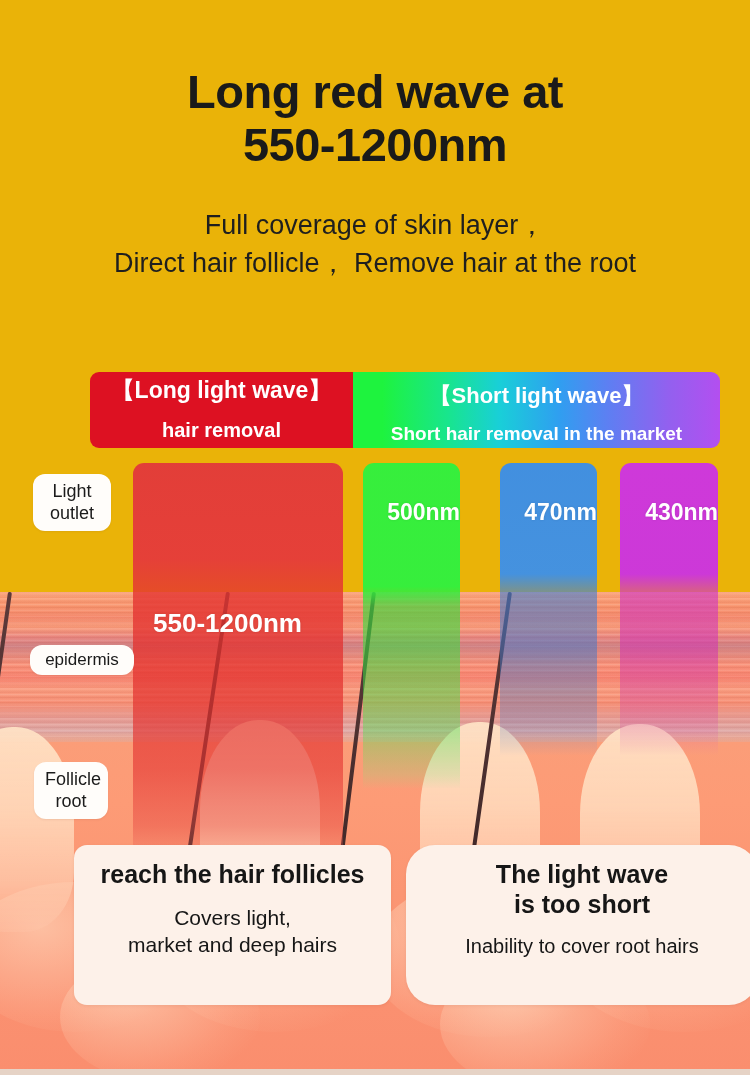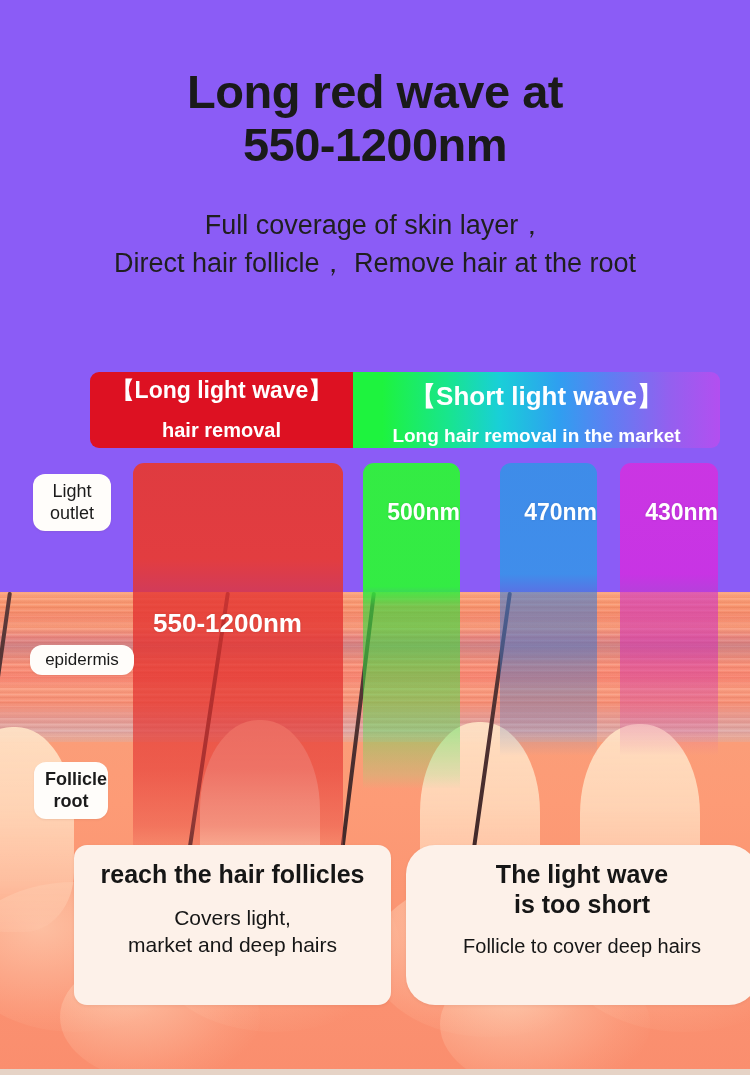--- a/index.html
+++ b/index.html
@@ -3,21 +3,21 @@
 <meta charset="utf-8">
 <style>
   * { margin:0; padding:0; box-sizing:border-box; }
   html,body { width:750px; height:1075px; }
   body {
     font-family: "Liberation Sans", sans-serif;
     background:#f5e2d7;
     overflow:hidden;
     position:relative;
   }
-  #stage { position:absolute; inset:0; width:750px; height:1075px; overflow:hidden; background:#8b5cf6; }
+  #stage { position:absolute; inset:0; width:750px; height:1075px; overflow:hidden; background:#eab308; }
 
   
   #header { position:absolute; left:0; top:0; width:750px; height:370px; }
   #title {
     position:absolute; left:0; top:66px; width:750px;
     text-align:center; color:#1a1a1a;
     font-size:47px; font-weight:bold; line-height:1.12;
     letter-spacing:-0.5px;
   }
   #subtitle {
@@ -41,21 +41,21 @@
   #banner-right {
     flex:1; height:100%;
     background:linear-gradient(to right,
        #1ef33e 0%, #1ef33e 8%, #18e58e 26%, #19cfd8 40%,
        #2f9ff0 56%, #5f7ef2 70%, #9360ef 86%, #b34ff0 100%);
     display:flex; flex-direction:column; align-items:center; justify-content:center;
     color:#fff;
   }
   .bn-l1 { font-size:23px; font-weight:bold; line-height:1.12; }
   .bn-l2 { font-size:20px; font-weight:bold; line-height:1.2; margin-top:14px; }
-  #banner-right .bn-l1 { font-size:26px;margin-top:10px; }
+  #banner-right .bn-l1 { font-size:22px;margin-top:10px; }
   #banner-right .bn-l2 { font-size:19px; }
 
   
   #skin { position:absolute; left:0; top:592px; width:750px; height:483px; overflow:hidden; }
 
   
   #epidermis {
     position:absolute; left:0; top:0; width:750px; height:158px;
     background:
       repeating-linear-gradient(to bottom,
@@ -147,21 +147,21 @@
 
   
   .tag {
     position:absolute; background:#fffdfa; color:#1b1b1b;
     border-radius:12px; text-align:center;
     font-size:18px; line-height:1.2; padding:7px 11px;
     box-shadow:0 1px 2px rgba(120,70,50,0.10);
   }
   #tag-outlet { left:33px; top:474px; width:78px; }
   #tag-epidermis { left:30px; top:645px; width:104px; font-size:17px; padding:5px 8px; }
-  #tag-follicle { left:34px; top:762px; width:74px;font-weight:bold; }
+  #tag-follicle { left:34px; top:762px; width:74px; }
 
   
   .card {
     position:absolute; background:#fdf1e9; border-radius:13px;
     text-align:center; color:#161616;
     box-shadow:0 1px 3px rgba(130,70,50,0.10);
     display:flex; flex-direction:column; align-items:center; justify-content:flex-start;
   }
   #card-left { left:74px; top:845px; width:317px; height:160px; padding-top:15px; }
   #card-right { left:406px; top:845px; width:352px; height:160px; padding-top:15px;border-radius:29px; }
@@ -191,21 +191,21 @@
     </div>
   </div>
 
   <div id="banner">
     <div id="banner-left">
       <div class="bn-l1">【Long light wave】</div>
       <div class="bn-l2">hair removal</div>
     </div>
     <div id="banner-right">
       <div class="bn-l1">【Short light wave】</div>
-      <div class="bn-l2">Long hair removal in the market</div>
+      <div class="bn-l2">Short hair removal in the market</div>
     </div>
   </div>
 
   <div id="skin">
     <div id="epidermis"></div>
     <div id="dermis">
 
       <div class="lobule" style="left:-40px; top:140px; width:230px; height:150px;"></div>
       <div class="lobule" style="left:150px; top:120px; width:250px; height:170px;"></div>
       <div class="lobule" style="left:370px; top:135px; width:240px; height:160px;"></div>
@@ -278,18 +278,18 @@
       <div>market and deep hairs</div>
     </div>
   </div>
 
   <div class="card" id="card-right">
     <div class="card-head">
       <div>The light wave</div>
       <div>is too short</div>
     </div>
     <div class="card-sub">
-      <div>Follicle to cover deep hairs</div>
+      <div>Inability to cover root hairs</div>
     </div>
   </div>
 
   <div id="bottom-strip"></div>
 </div>
 
 </body></html>

